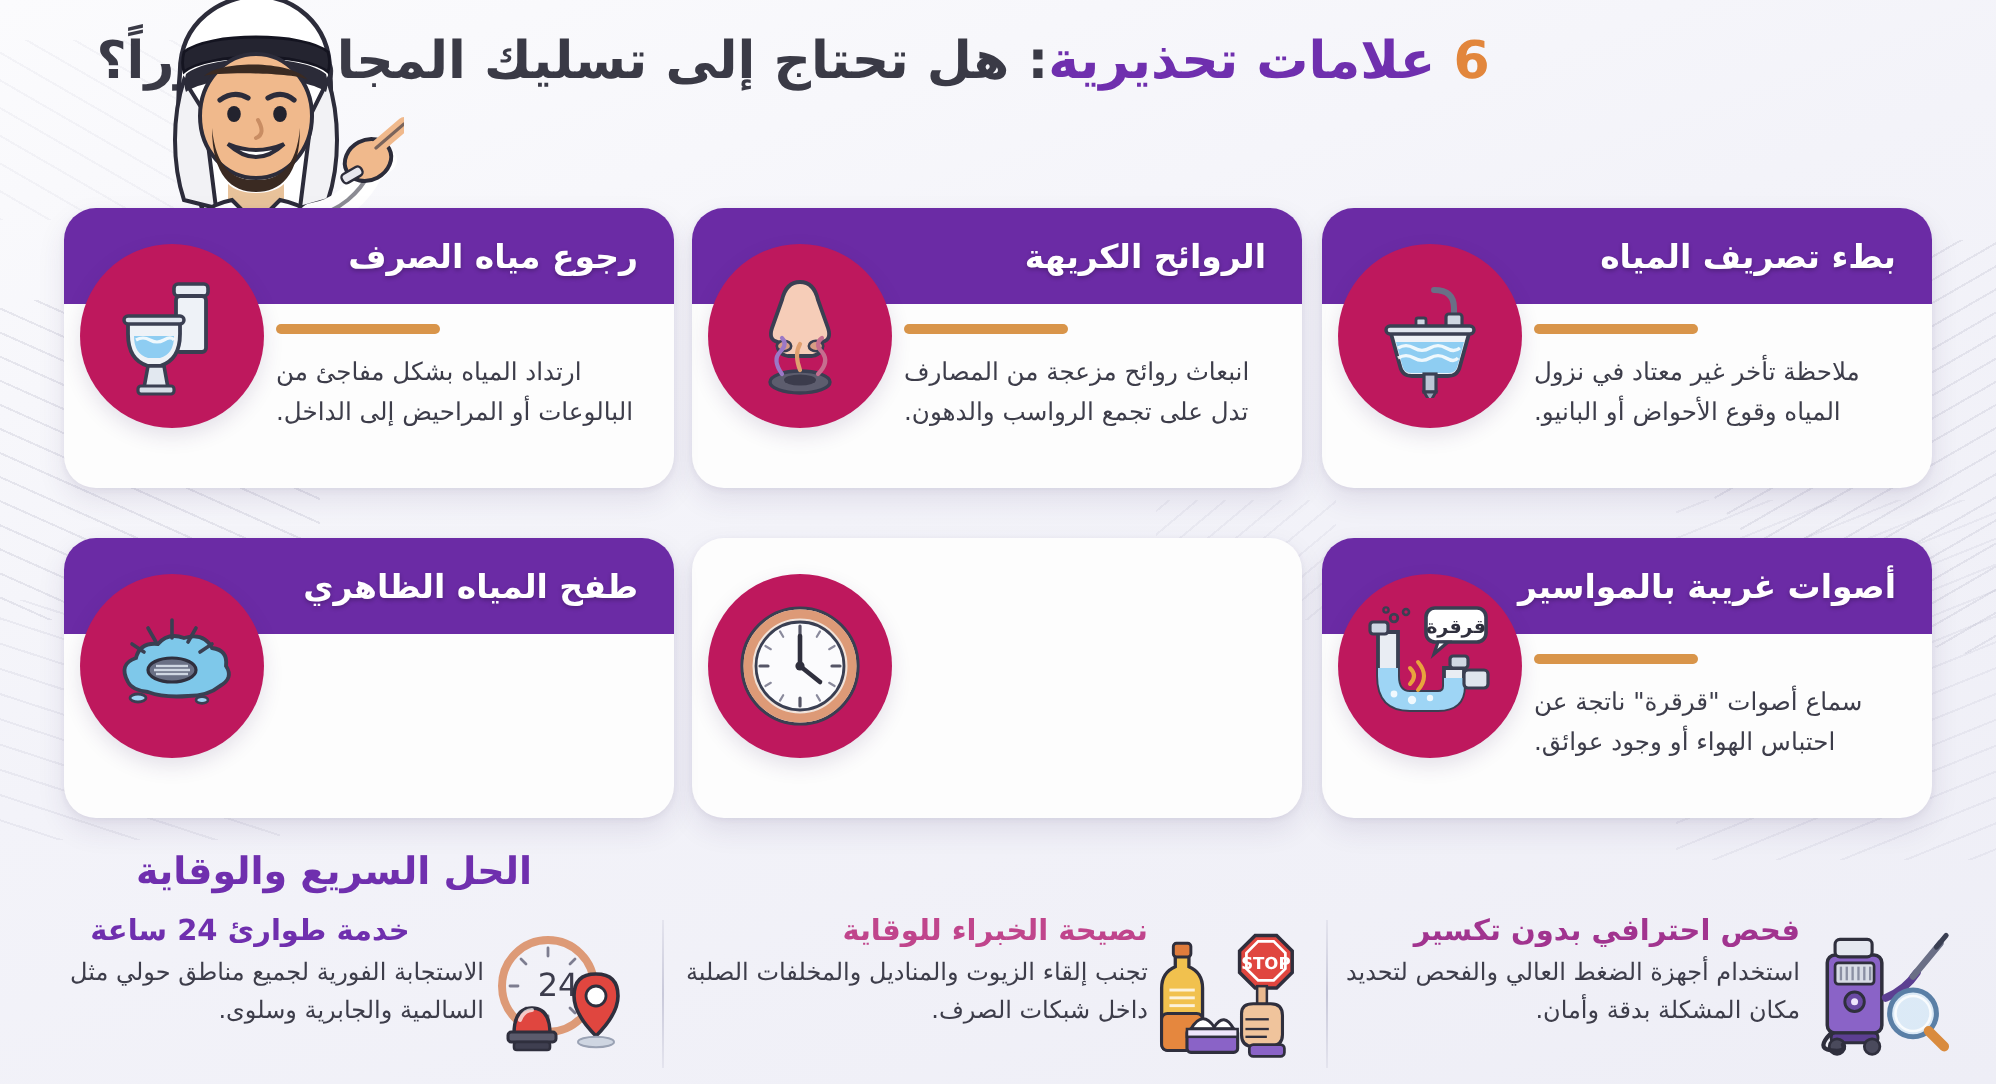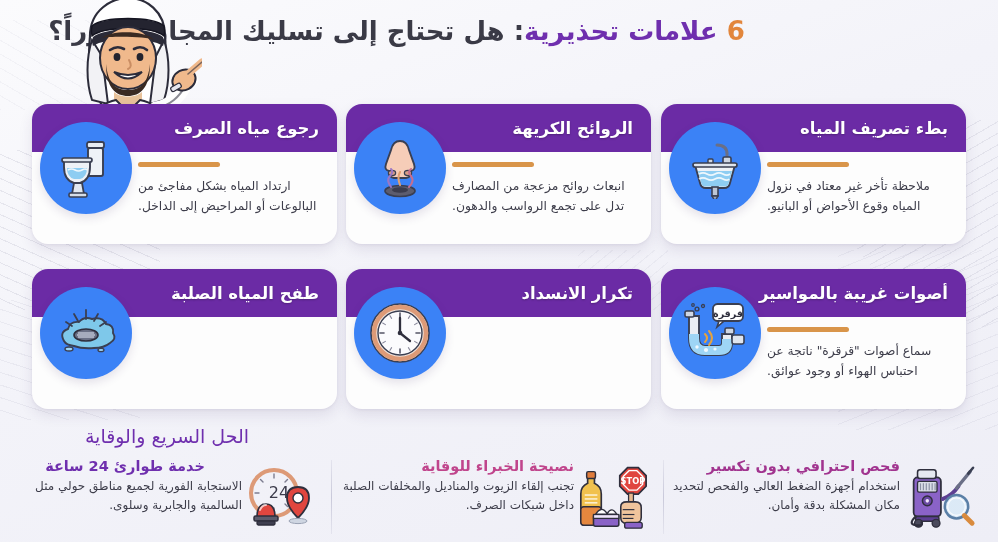--- a/index.html
+++ b/index.html
@@ -72,38 +72,38 @@
   }
   .accent{
     width:82px;height:5px;border-radius:3px;background:#d9954a;
     margin:0 0 9px 0;margin-right:auto;margin-left:0;
   }
   .card-text{
     font-size:12.3px;line-height:1.65;color:#3d3d4a;
   }
   .icon-bubble{
     position:absolute;left:8px;top:18px;width:92px;height:92px;border-radius:50%;
-    background:#3b82f6;
+    background:#be185d;
     box-shadow:0 4px 10px rgba(60,40,100,.13);
     display:flex;align-items:center;justify-content:center;
   }
 
   
   #card-1{right:32px;top:104px;}
   #card-2{right:347px;top:104px;}
   #card-3{right:661px;top:104px;}
   #card-4{right:32px;top:269px;}
   #card-5{right:347px;top:269px;}
   #card-6{right:661px;top:269px;}
 
   
   #bottom{position:absolute;left:0;right:0;bottom:0;height:120px;}
   #bottom-title{
     position:absolute;right:672px;top:3px;width:318px;text-align:center;
-    color:#6f2fae;font-size:19px;font-weight:400;direction:rtl;
+    color:#6f2fae;font-size:19px;font-weight:700;direction:rtl;
   }
   .bsec{position:absolute;top:36px;height:80px;direction:rtl;display:flex;align-items:flex-start;}
   .bsec .btxt{text-align:right;}
   .bsec h4{margin:0 0 3px 0;font-size:14.5px;font-weight:700;color:#6f2fae;direction:rtl;}
   .bsec p{margin:0;font-size:12px;line-height:1.55;color:#3d3d4a;direction:rtl;}
   .bicon{flex:0 0 auto;margin-inline-start:8px;width:76px;height:76px;display:flex;align-items:center;justify-content:center;}
   #bsec-emergency{right:672px;width:318px;}
   #bsec-emergency h4{color:#6f2fae;text-align:center;}
   #bsec-tip{right:340px;width:320px;}
   #bsec-tip h4{color:#c0458c;text-align:right;}
@@ -271,23 +271,20 @@
         <g>
           <rect x="31" y="2" width="30" height="17" rx="4.5" fill="#ffffff" stroke="#3a3f52" stroke-width="1.8"></rect>
           <path d="M37 19 l-2 6 l7 -6Z" fill="#ffffff" stroke="#3a3f52" stroke-width="1.6"></path>
           <text x="46" y="14.5" font-family="DejaVu Sans, sans-serif" font-size="9.5" font-weight="700" fill="#2f2f3d" text-anchor="middle" direction="rtl">قرقرة</text>
         </g>
       </svg>
     </div>
   </div>
 
   <div class="card" id="card-5">
-    <div class="card-head">
-      <span class="card-title">تكرار الانسداد</span>
-    </div>
     <div class="icon-bubble">
       <svg width="64" height="64" viewBox="0 0 64 64">
         <circle cx="32" cy="32" r="29" fill="#f1e3da" stroke="#3a3f52" stroke-width="1.6"></circle>
         <circle cx="32" cy="32" r="26" fill="none" stroke="#dd9a77" stroke-width="4.5"></circle>
         <circle cx="32" cy="32" r="22" fill="#fbfbfd" stroke="#3a3f52" stroke-width="1.4"></circle>
         <g stroke="#555566" stroke-width="1.6" stroke-linecap="round">
           <line x1="32" y1="12" x2="32" y2="16"></line>
           <line x1="52" y1="32" x2="48" y2="32"></line>
           <line x1="32" y1="52" x2="32" y2="48"></line>
           <line x1="12" y1="32" x2="16" y2="32"></line>
@@ -304,21 +301,21 @@
         </g>
         <line x1="32" y1="32" x2="32" y2="17" stroke="#2f2f3d" stroke-width="2.3" stroke-linecap="round"></line>
         <line x1="32" y1="32" x2="42" y2="40" stroke="#2f2f3d" stroke-width="2.3" stroke-linecap="round"></line>
         <circle cx="32" cy="32" r="2.3" fill="#2f2f3d"></circle>
       </svg>
     </div>
   </div>
 
   <div class="card" id="card-6">
     <div class="card-head">
-      <span class="card-title">طفح المياه الصلبة</span>
+      <span class="card-title">طفح المياه الظاهري</span>
     </div>
     <div class="icon-bubble">
       <svg width="64" height="60" viewBox="0 0 64 60">
         <path d="M10 38 q-5 -9 4 -12 q2 -8 11 -7 q5 -6 13 -3 q10 -3 14 5 q8 1 7 9 q4 6 -3 10 q-6 5 -16 5 q-12 1 -20 -2 q-8 -1 -10 -5Z" fill="#7ec8ea" stroke="#3a3f52" stroke-width="1.9"></path>
         <ellipse cx="32" cy="32" rx="12" ry="6" fill="#6a7085" stroke="#2f2f3d" stroke-width="1.6"></ellipse>
         <g stroke="#cfd6e2" stroke-width="1.2">
           <line x1="24" y1="30" x2="40" y2="30"></line>
           <line x1="23" y1="32" x2="41" y2="32"></line>
           <line x1="24" y1="34" x2="40" y2="34"></line>
         </g>

